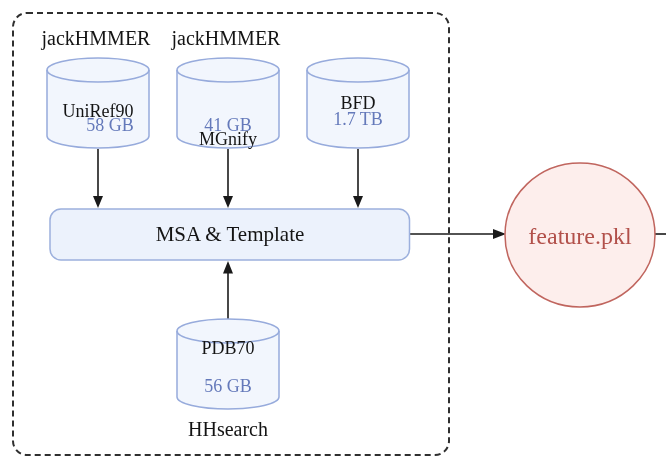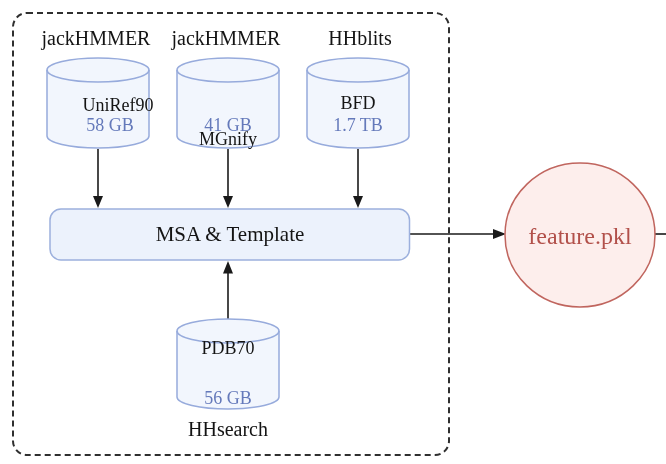--- a/index.html
+++ b/index.html
@@ -84,33 +84,32 @@
       <path class="cyl-arc" d="M 177 331 A 51 12 0 0 0 279 331"></path>
     </g>
 
     <rect class="proc" x="50" y="209" width="359.5" height="51" rx="11"></rect>
 
     <ellipse class="out" cx="580" cy="235" rx="75" ry="72"></ellipse>
   </svg>
 
   <div class="label tool-label" style="left:96px; top:38px;">jackHMMER</div>
   <div class="label tool-label" style="left:226px; top:38px;">jackHMMER</div>
-  <div class="label tool-label" style="left:360px; top:38px;">HHblits</div>
 
-  <div class="label db-name" style="left:98px; top:105px;margin-left:20px;">UniRef90</div>
+  <div class="label db-name" style="left:98px; top:111px;">UniRef90</div>
   <div class="label db-size" style="left:110px; top:125px;">58 GB</div>
 
   <div class="label db-name" style="left:228px; top:103px;margin-top:36px;">MGnify</div>
   <div class="label db-size" style="left:228px; top:125px;">41 GB</div>
 
   <div class="label db-name" style="left:358px; top:103px;text-align:right;">BFD</div>
-  <div class="label db-size" style="left:358px; top:125px;">1.7 TB</div>
+  <div class="label db-size" style="left:358px; top:119px;">1.7 TB</div>
 
   <div class="label process-label" style="left:230px; top:234px;">MSA &amp; Template</div>
 
   <div class="label db-name" style="left:228px; top:348px;">PDB70</div>
-  <div class="label db-size" style="left:228px; top:386px;margin-top:12px;">56 GB</div>
+  <div class="label db-size" style="left:228px; top:386px;">56 GB</div>
 
   <div class="label output-label" style="left:580px; top:236px;">feature.pkl</div>
 
   <div class="label tool-label" style="left:228px; top:429px;">HHsearch</div>
 
 </div>
 
 </body></html>

